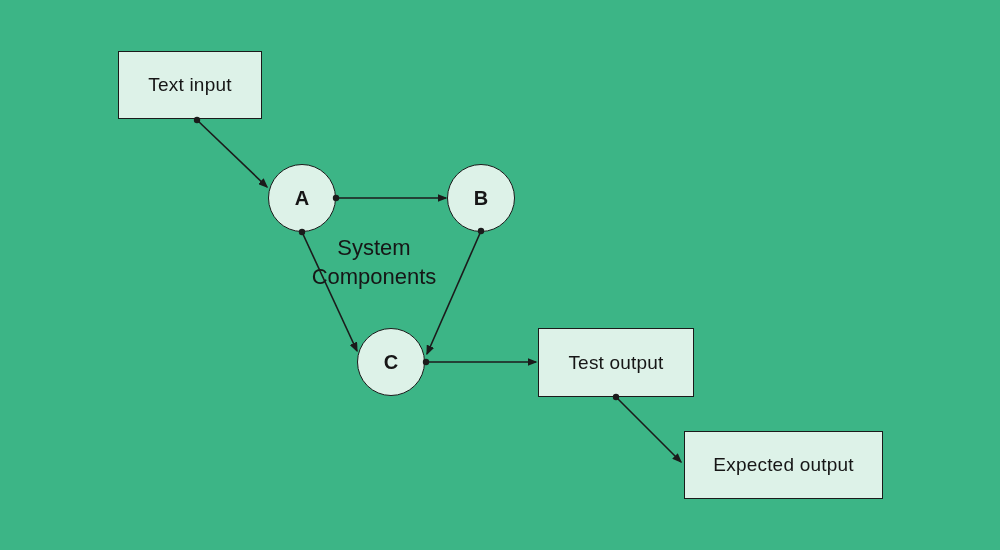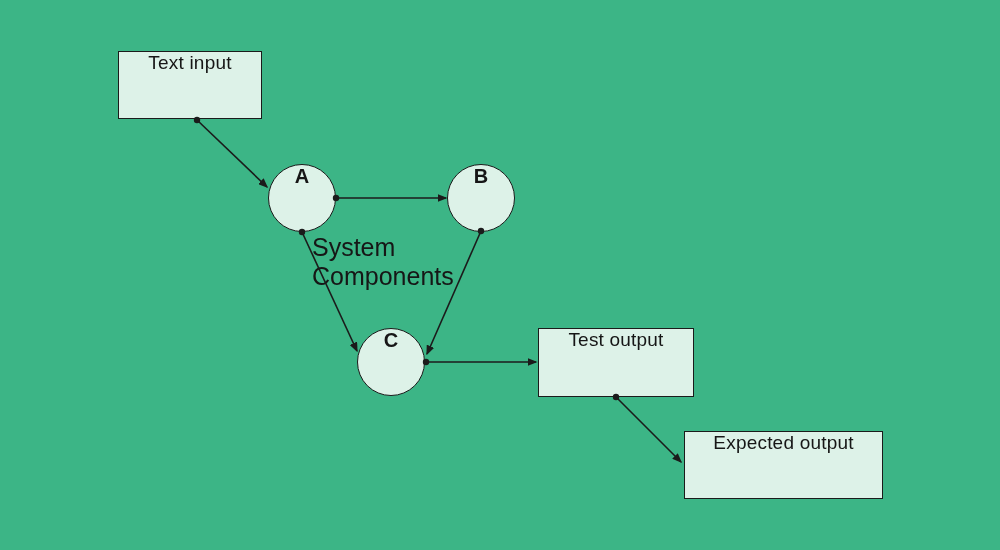--- a/index.html
+++ b/index.html
@@ -18,42 +18,43 @@
     position: relative;
     width: 1000px;
     height: 550px;
     background: var(--bg, #3cb586);
   }
   .node {
     position: absolute;
     background: var(--node-fill, #ddf2e8);
     border: 1.5px solid var(--stroke, #1b1b1b);
     display: flex;
+    align-items: center;
     justify-content: center;
     color: var(--text, #161616);
   }
   .box {
     font-size: 19px;
     font-weight: 500;
     letter-spacing: 0.2px;
   }
   .circle {
     width: 68px;
     height: 68px;
     border-radius: 50%;
     font-size: 20px;
     font-weight: 600;
   }
   .float-label {
     position: absolute;
-    left: 312px;
+    left: 304px;
     top: 233px;
     width: 140px;
-    text-align: left;
-    font-size: 25px;
+    text-align: center;
+    font-size: 22px;
     font-weight: 500;
     line-height: 29px;
     color: var(--text, #161616);
   }
   .edges {
     position: absolute;
     inset: 0;
     pointer-events: none;
     z-index: 2;
   }

